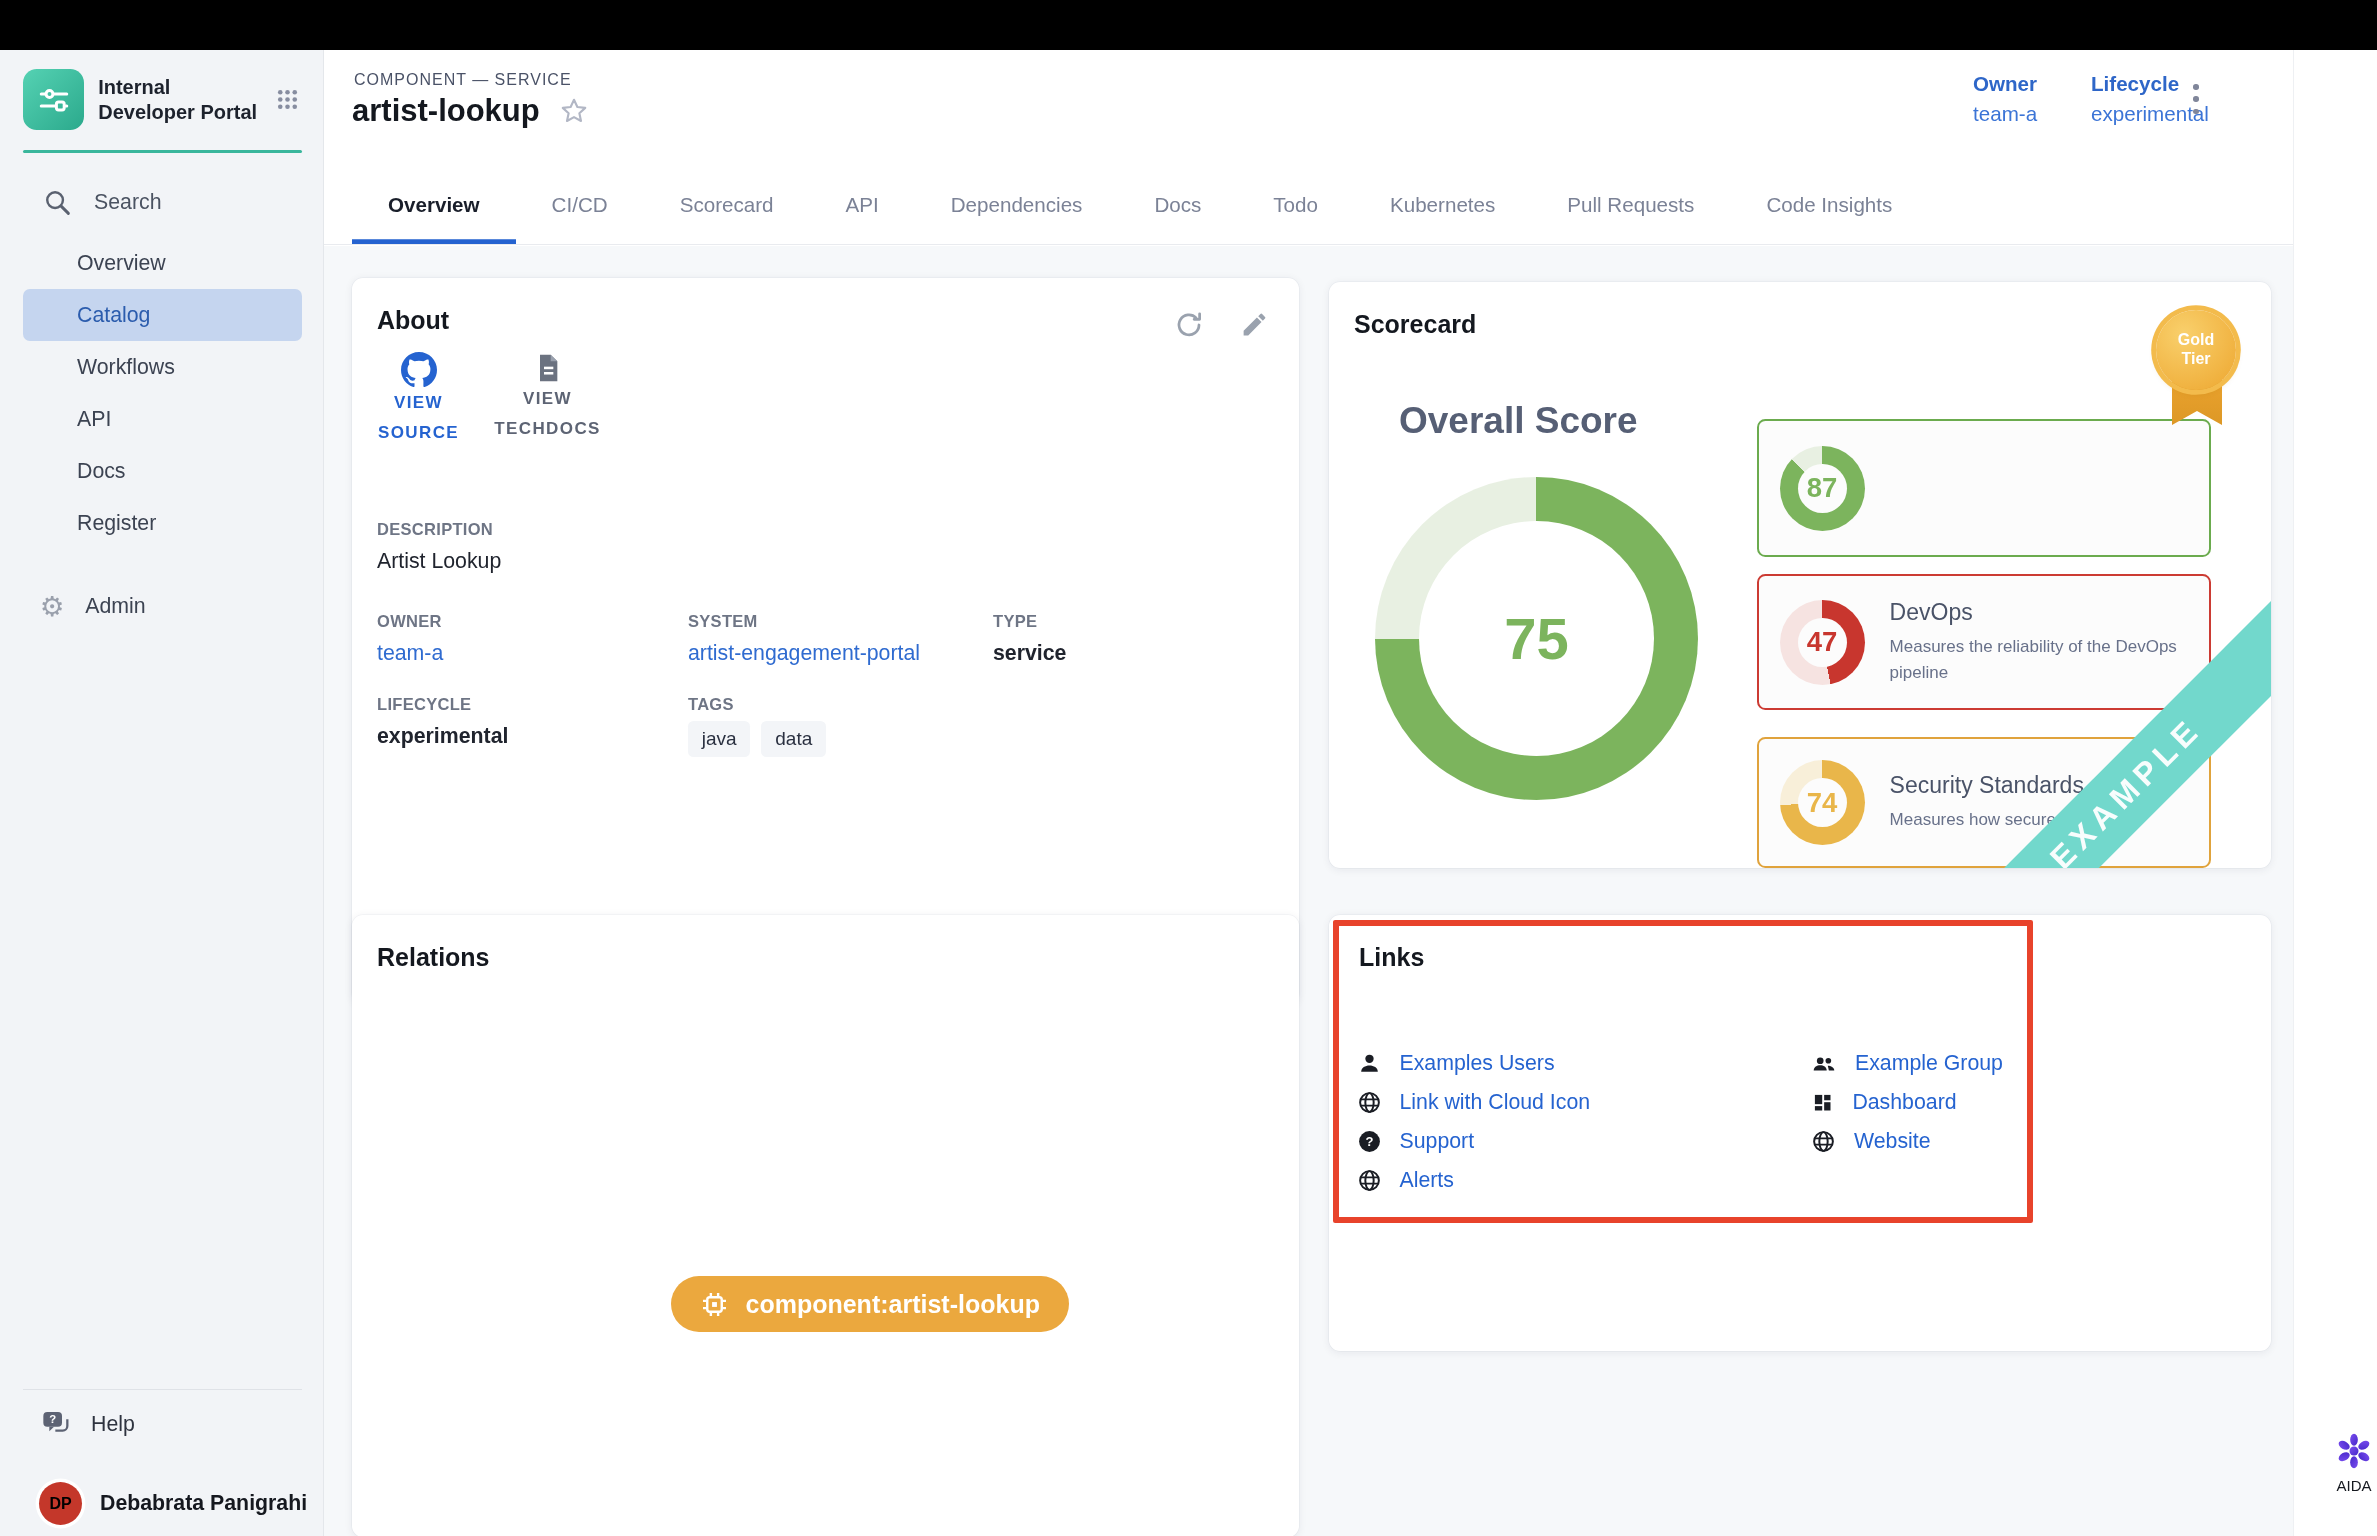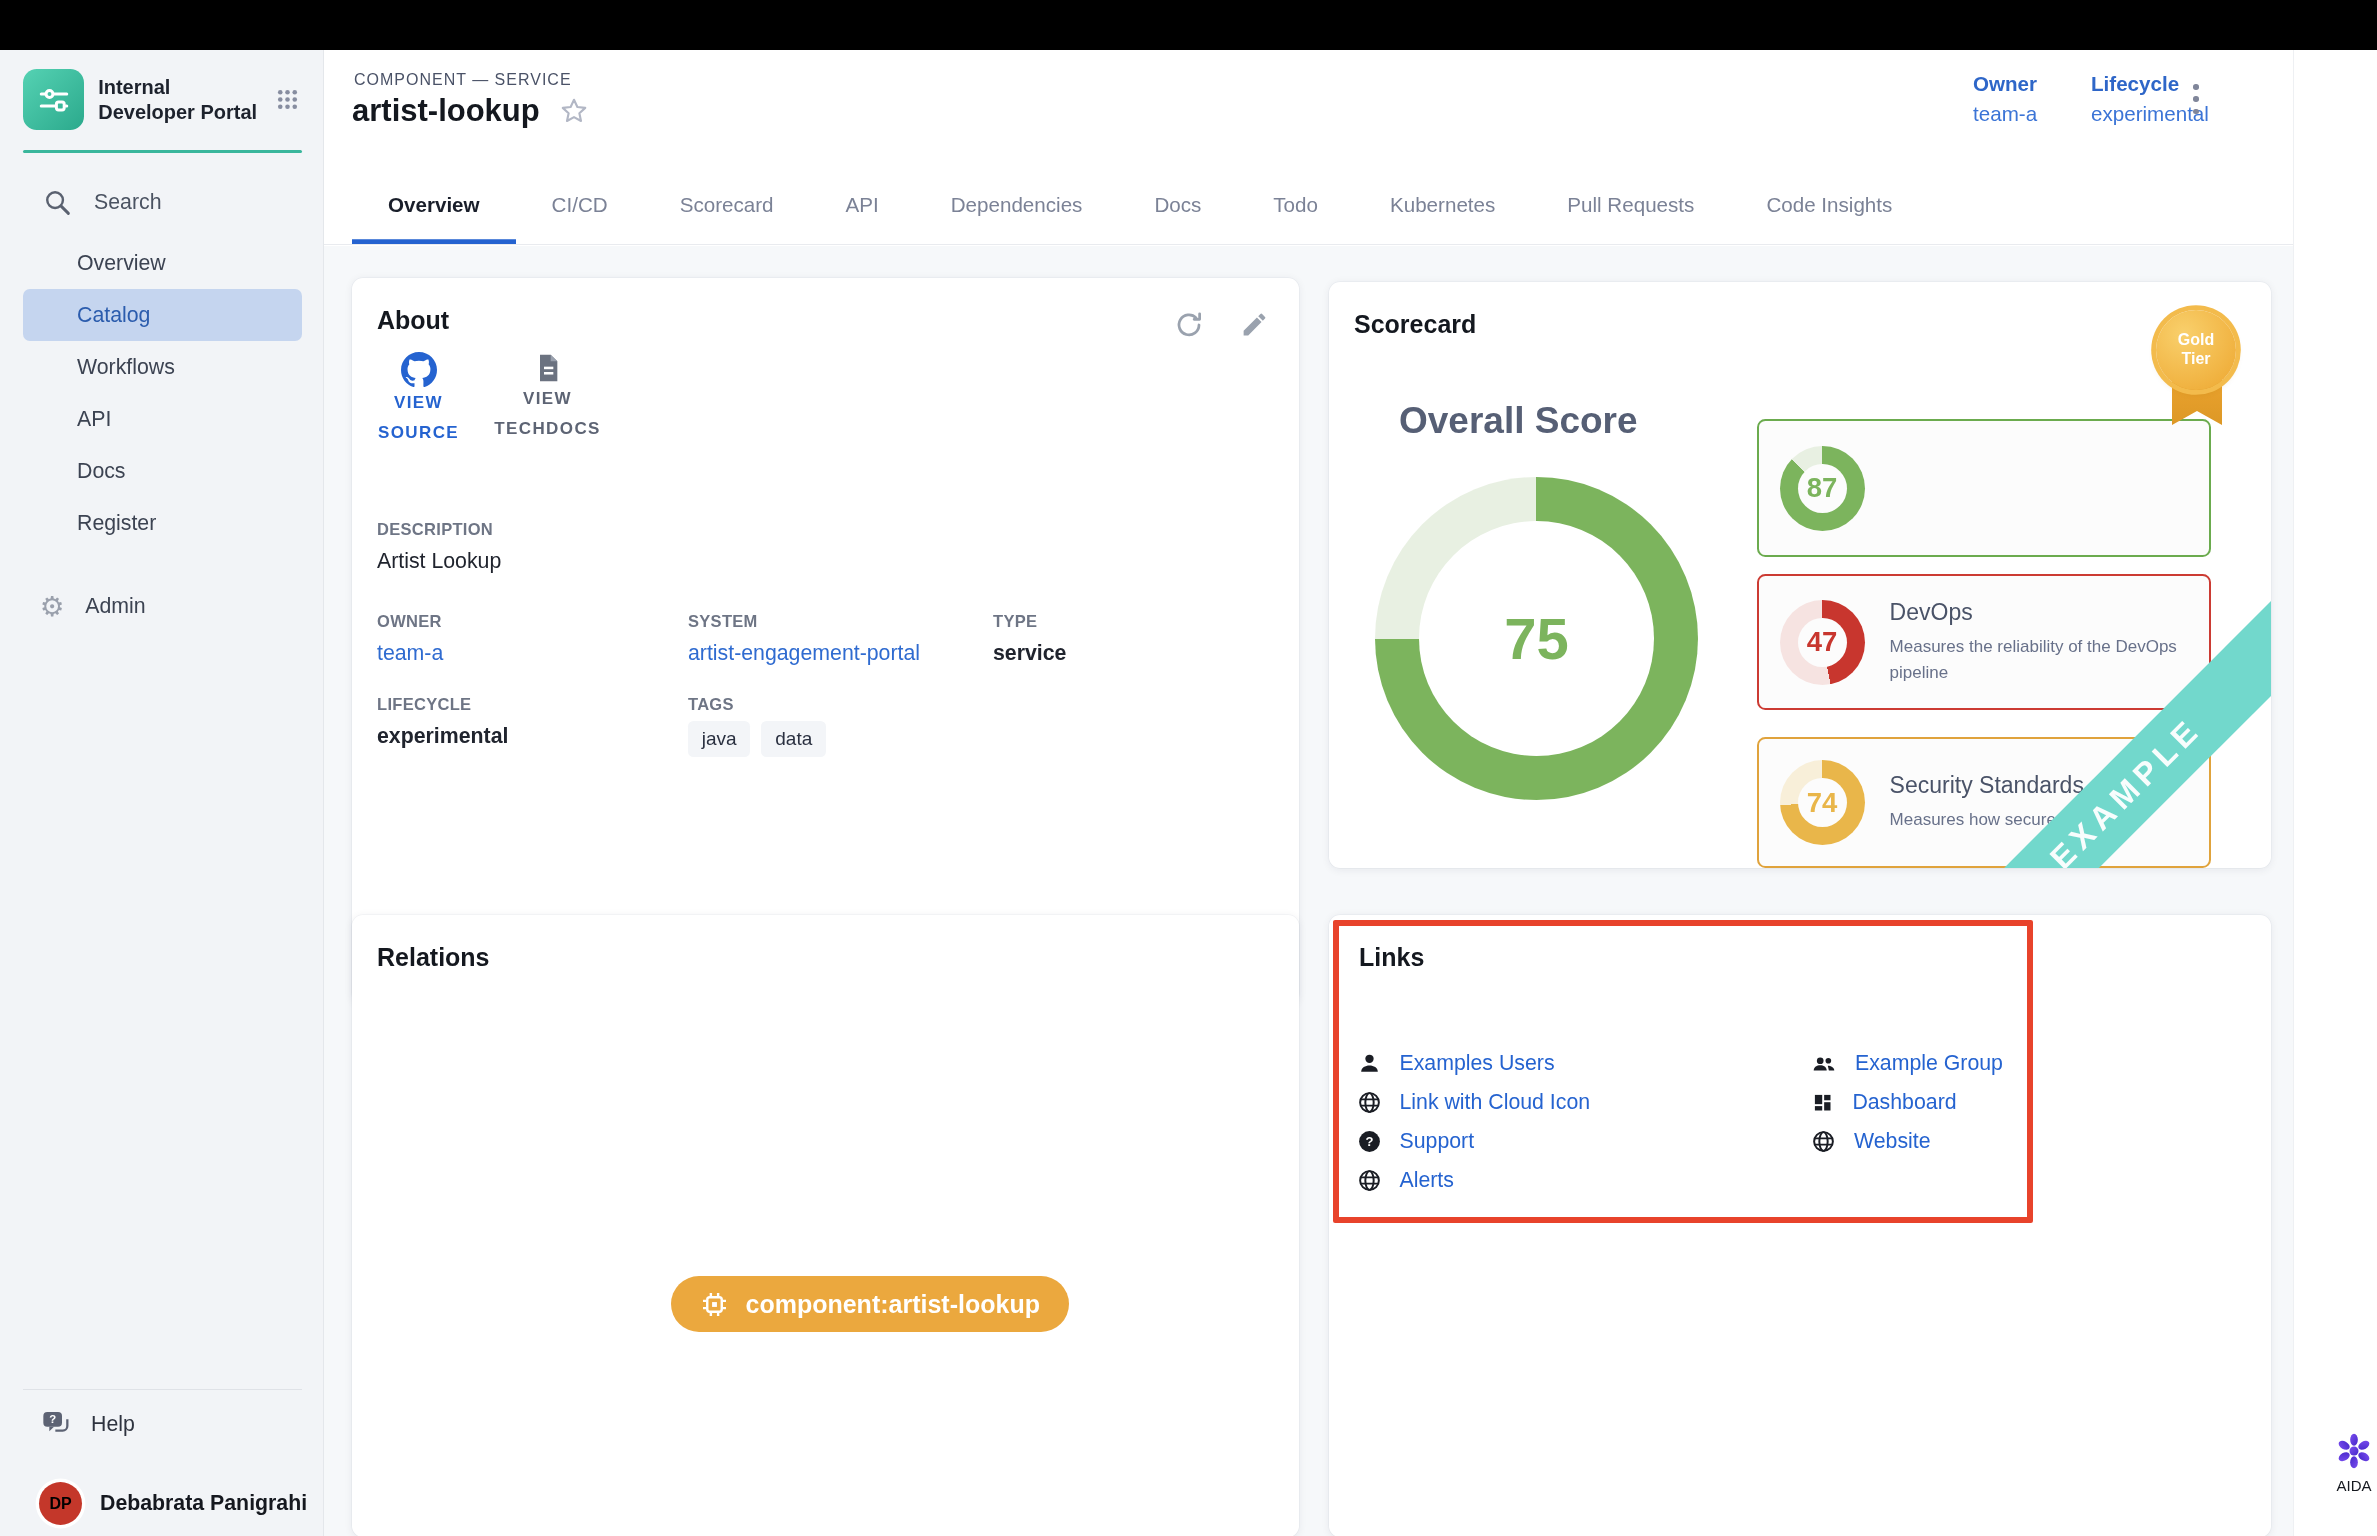--- a/index.html
+++ b/index.html
@@ -98,21 +98,21 @@
   .tier-tail{position:absolute;left:843px;top:89px;width:50px;height:54px;background:linear-gradient(#eca42f,#dd9826);
              clip-path:polygon(0 0,100% 0,100% 100%,50% 74%,0 100%);z-index:2;}
 
   
   .relations-card{left:28px;top:669px;width:947px;height:622px;}
   .relation-node{position:absolute;left:319px;top:361px;height:56px;border-radius:28px;background:#eba83e;
                  display:flex;align-items:center;gap:16.5px;padding:0 29px;cursor:pointer;}
   .relation-node span{font-size:25px;font-weight:700;color:#fff;}
 
   
-  .links-card{left:1005px;top:669px;width:942px;height:622px;}
+  .links-card{left:1005px;top:669px;width:942px;height:436px;}
   .highlight-box{position:absolute;left:4.1px;top:4.8px;width:700px;height:303px;border:6.9px solid #e8432b;border-radius:2.1px;box-sizing:border-box;pointer-events:none;z-index:4;}
   .links-card .card-title{left:30px;}
   .link-col{position:absolute;top:129px;display:flex;flex-direction:column;}
   .col1{left:27.5px;}
   .col2{left:482px;}
   .link-row{height:39px;display:flex;align-items:center;gap:18px;cursor:pointer;}
   .link-row span{font-size:21.3px;color:#2563d0;}
 
   
   .aida{position:absolute;left:2328px;top:1431px;width:52px;display:flex;flex-direction:column;align-items:center;gap:5.5px;cursor:pointer;}

